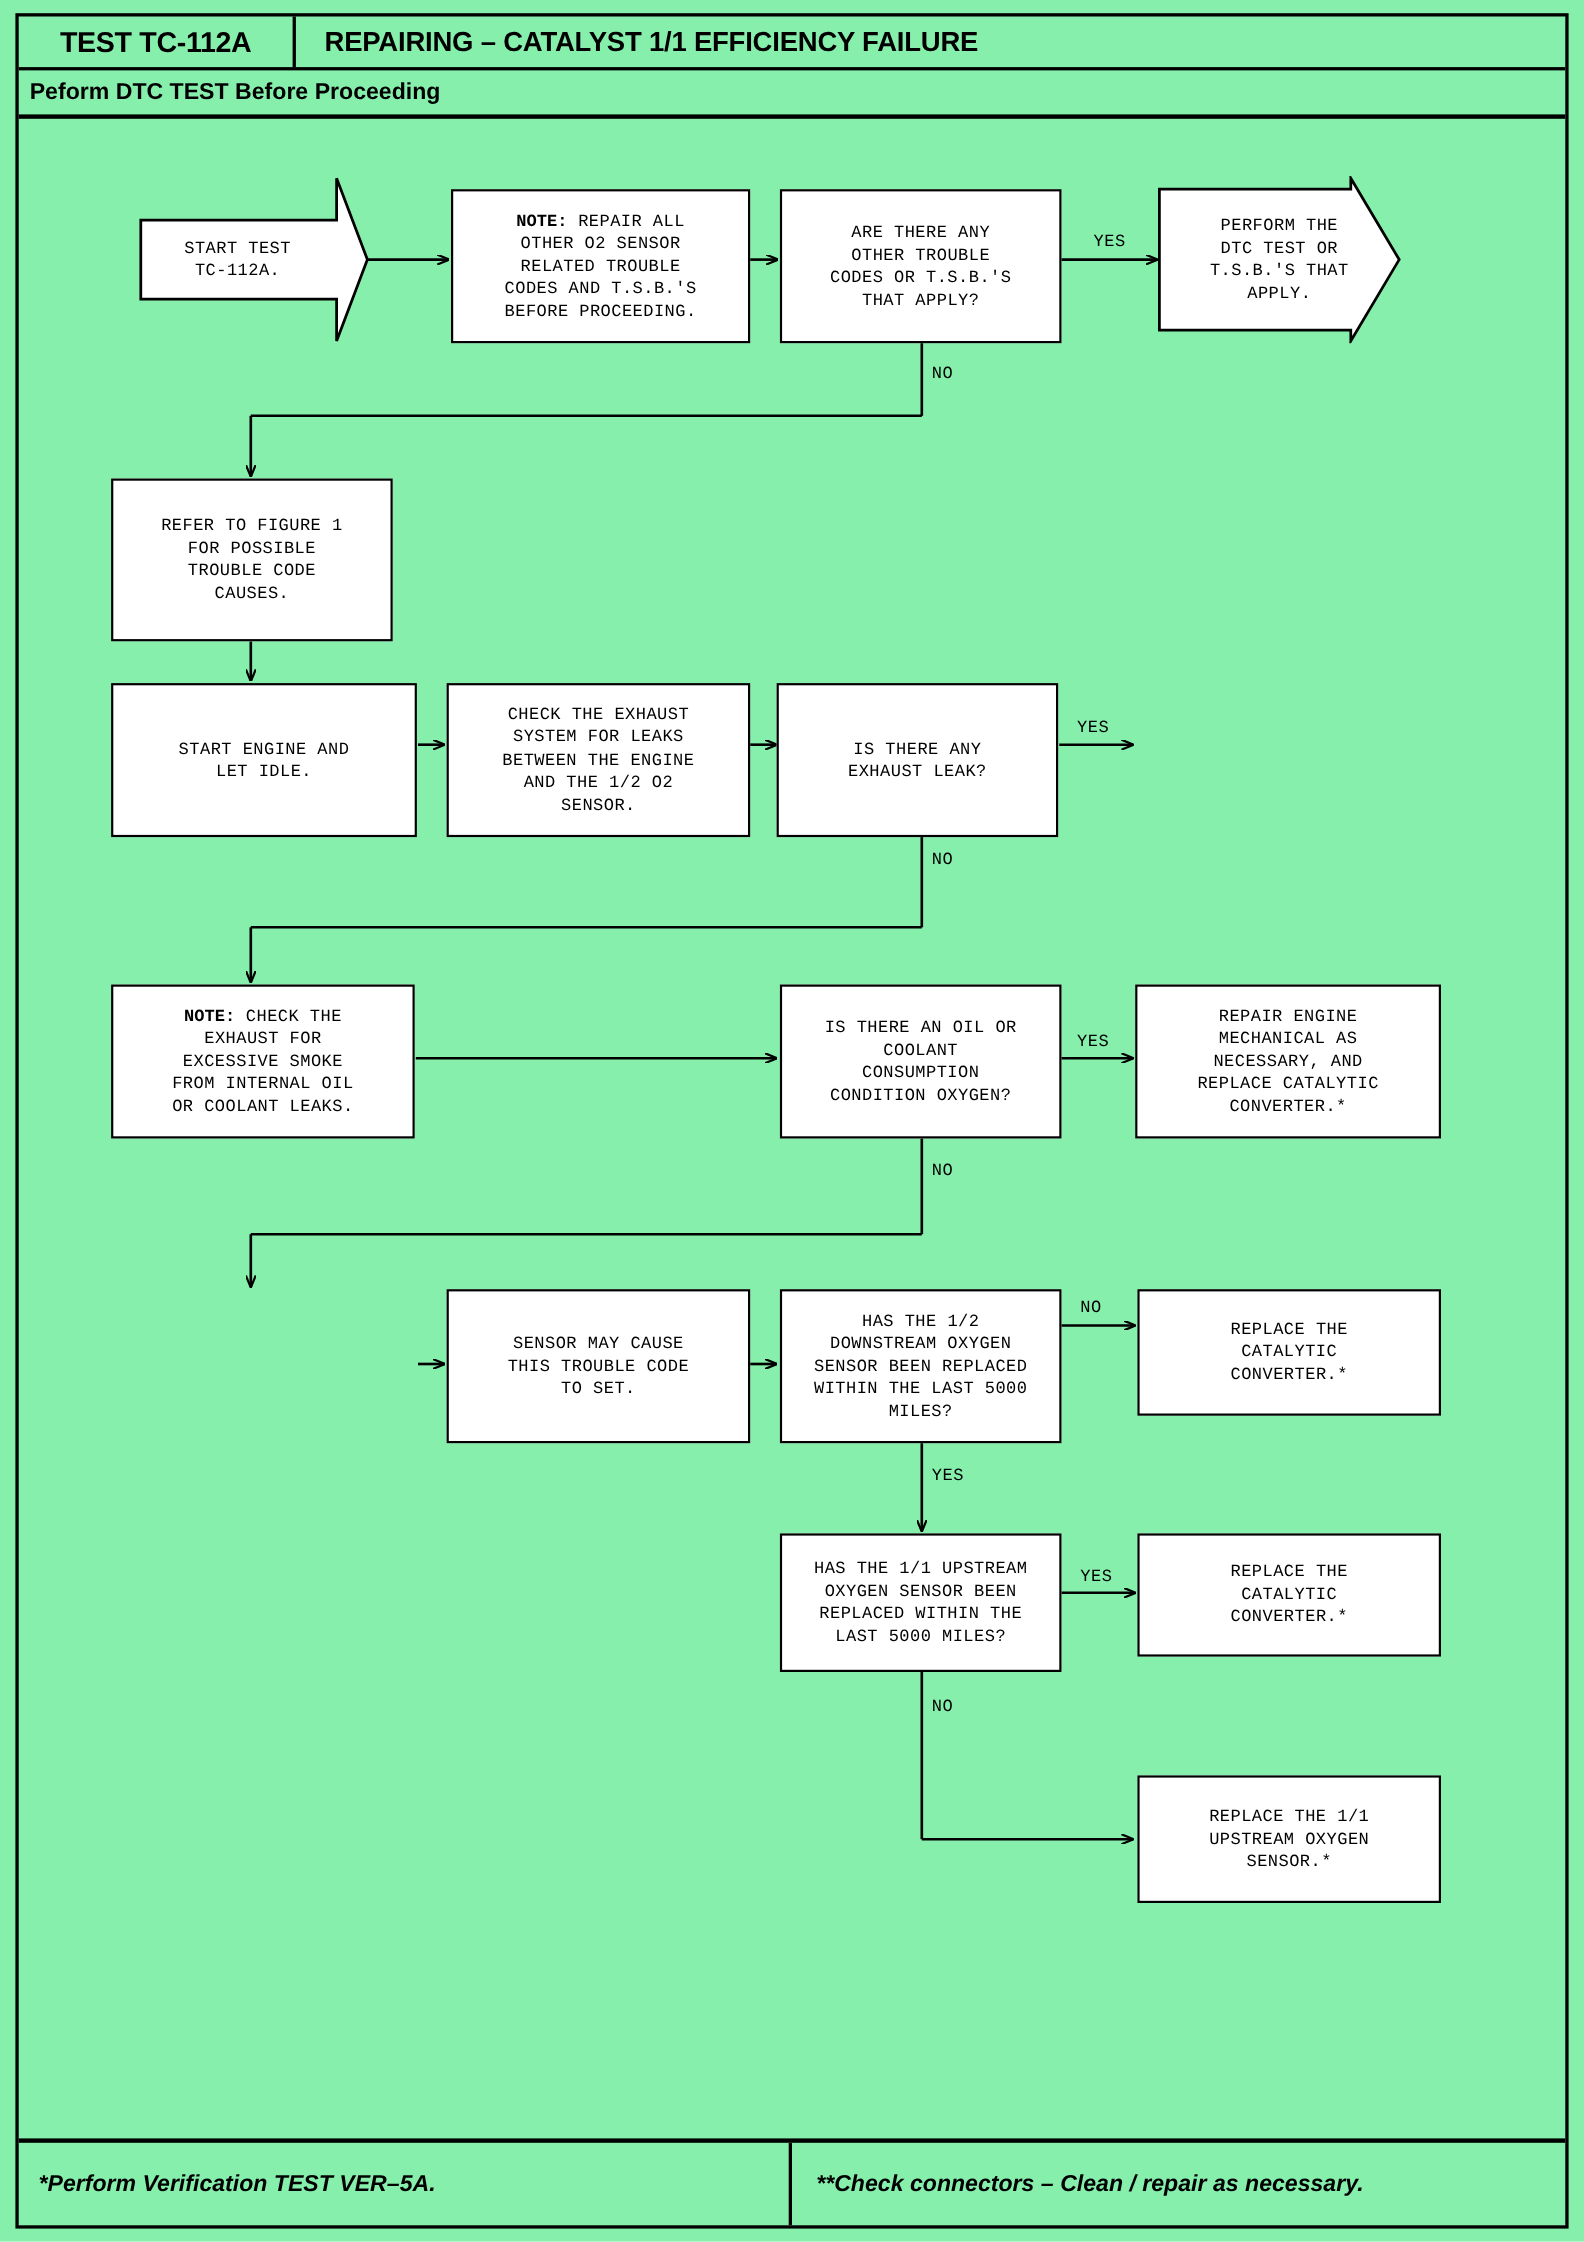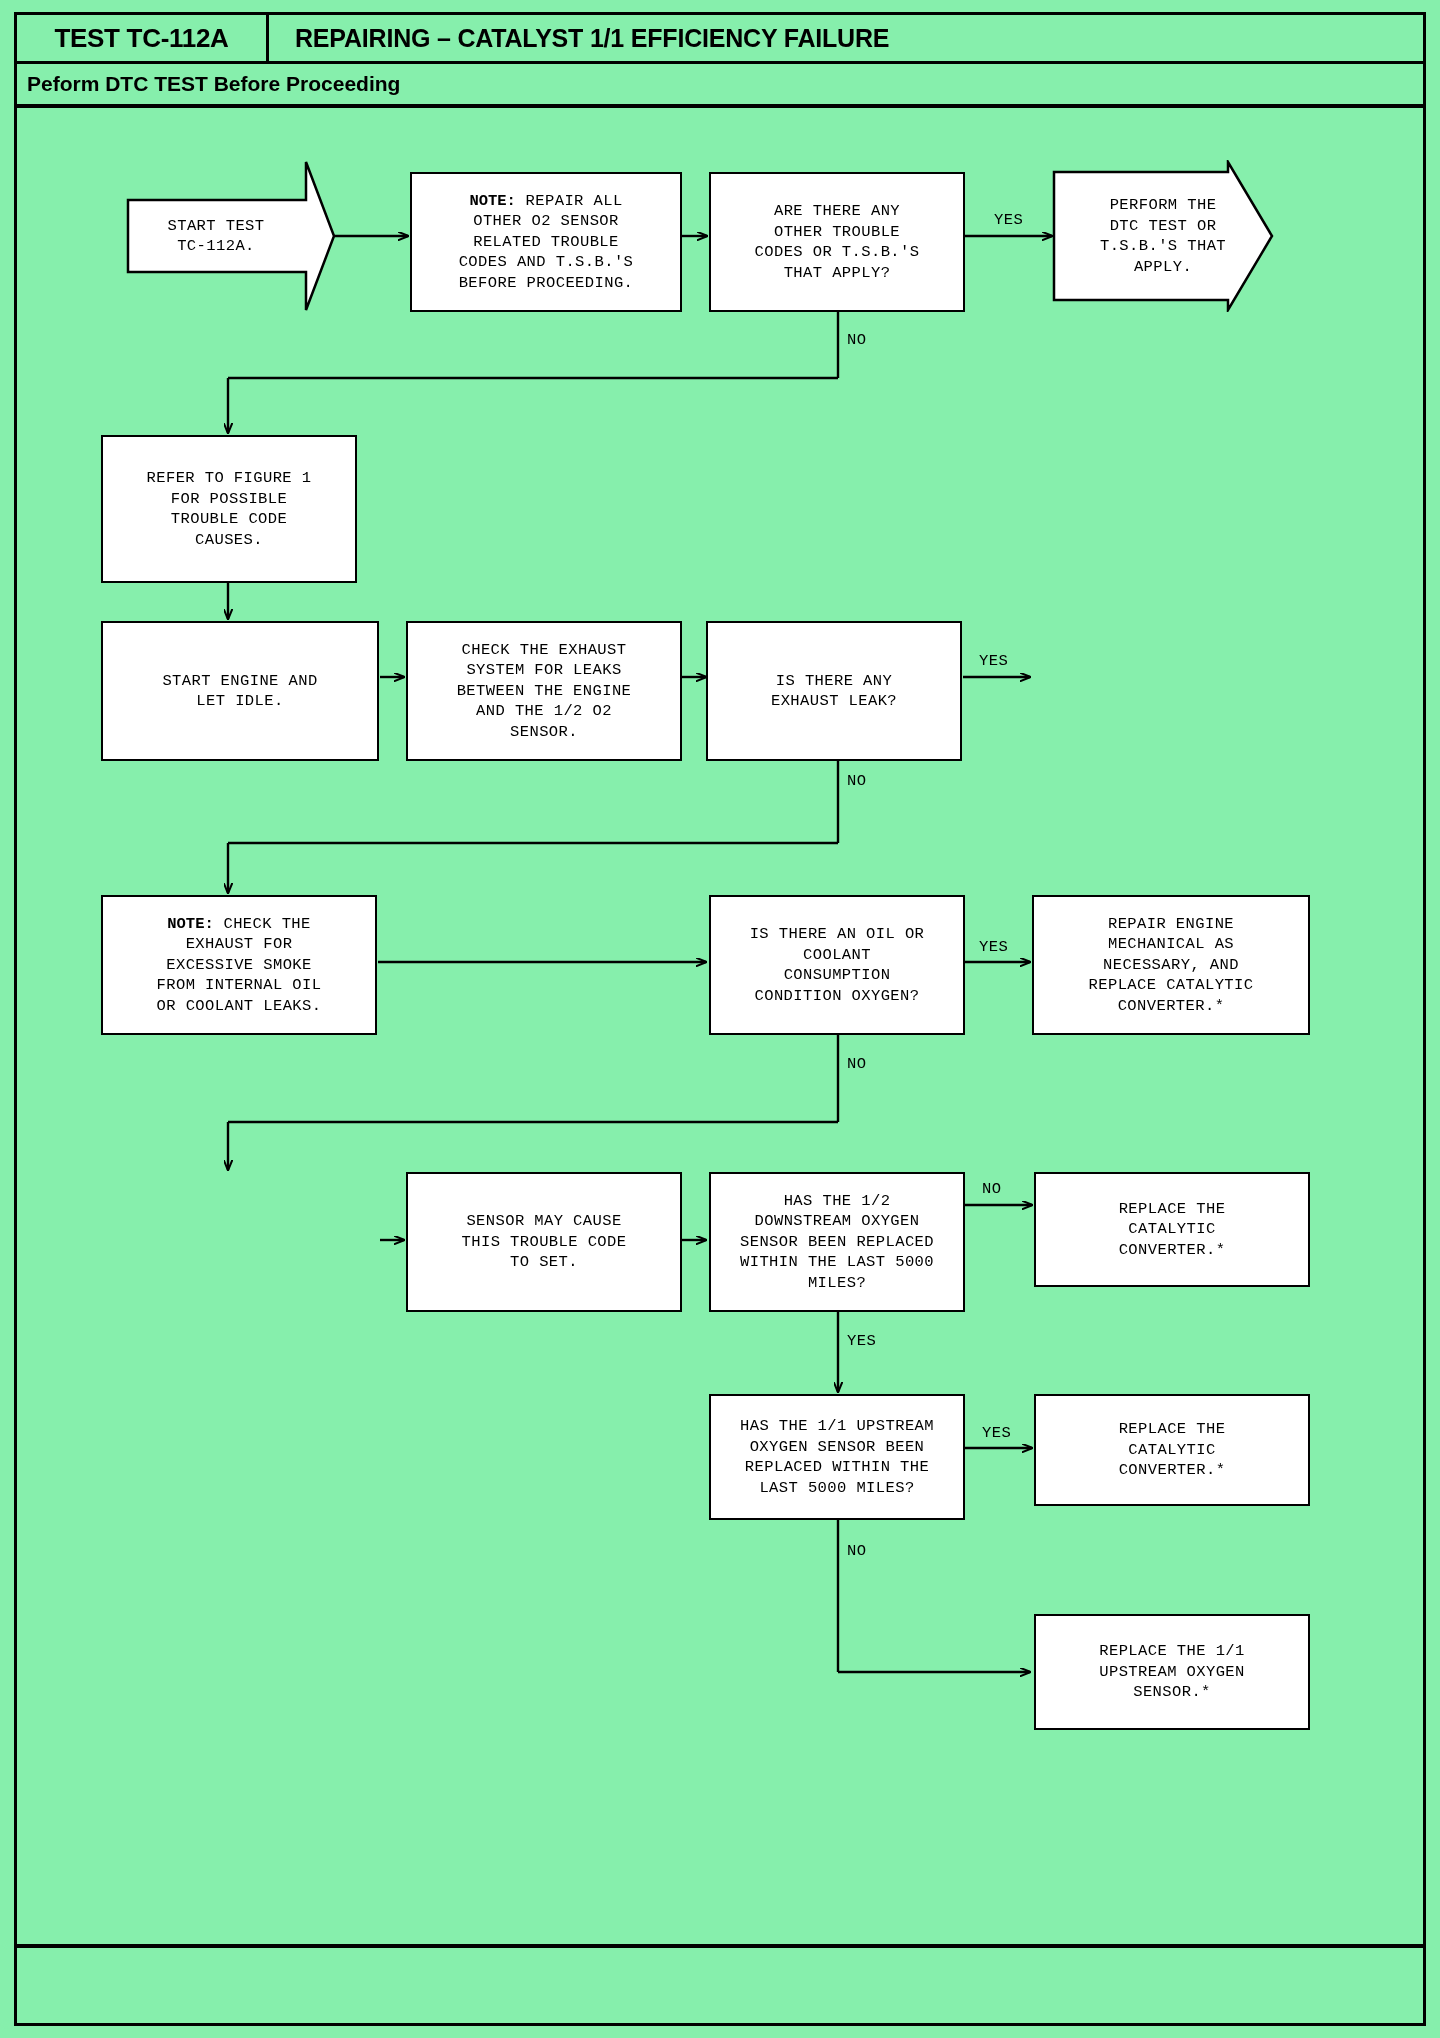--- a/index.html
+++ b/index.html
@@ -136,20 +136,28 @@
       <span>REPAIRING – CATALYST 1/1 EFFICIENCY FAILURE</span>
     </div>
   </div>
   <div class="hdr-sep"></div>
   <div class="hdr-row2">
     <span>Peform DTC TEST Before Proceeding</span>
   </div>
   <div class="hdr-sep2"></div>
 
   <div class="ftr-sep"></div>
+  <div class="ftr">
+    <div class="ftr-left">
+      <span>*Perform Verification TEST VER–5A.</span>
+    </div>
+    <div class="ftr-right">
+      <span>**Check connectors – Clean / repair as necessary.</span>
+    </div>
+  </div>
 
   <svg id="wires" viewBox="0 0 1440 2038" xmlns="http://www.w3.org/2000/svg">
     <defs>
       <marker id="ah" markerWidth="11" markerHeight="9" refX="10.5" refY="4.5" orient="auto" markerUnits="userSpaceOnUse">
         <path d="M0,0 L11,4.5 L0,9" fill="none" stroke="#000" stroke-width="2"></path>
       </marker>
     </defs>
     <g stroke="#000" stroke-width="2.4" fill="none">
 
       <path d="M329,236 L408,236" marker-end="url(#ah)"></path>

